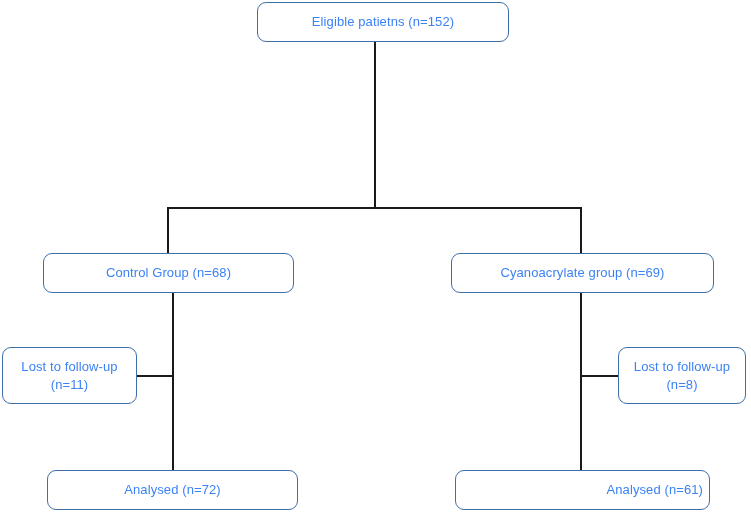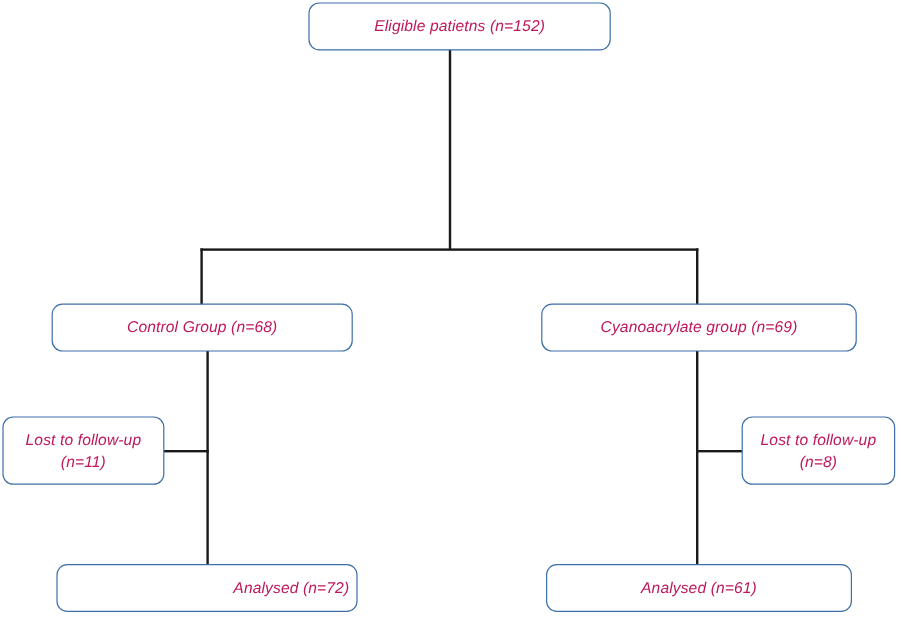--- a/index.html
+++ b/index.html
@@ -29,26 +29,25 @@
   .node {
     position: absolute;
     box-sizing: border-box;
     border: 1.5px solid #3f6fa8;
     border-radius: 9px;
     background: #ffffff;
     display: flex;
     align-items: center;
     justify-content: center;
     text-align: center;
-    color: #be185d;
+    color: #3b82f6;
     font-size: 13px;
     line-height: 1.35;
     letter-spacing: 0.1px;
     z-index: 2;
-    font-style: italic;
   }
   .node-text {
     display: block;
     white-space: pre-line;
     padding: 0 6px;
   }
 </style>
 </head>
 <body>
 
@@ -85,21 +84,21 @@
   <div class="node" style="left:2px; top:347px; width:135px; height:57px;">
     <span class="node-text">Lost to follow-up
 (n=11)</span>
   </div>
 
   <div class="node" style="left:618px; top:347px; width:128px; height:57px;">
     <span class="node-text">Lost to follow-up
 (n=8)</span>
   </div>
 
-  <div class="node" style="left:47px; top:470px; width:251px; height:40px;justify-content:flex-end;">
+  <div class="node" style="left:47px; top:470px; width:251px; height:40px;">
     <span class="node-text">Analysed (n=72)</span>
   </div>
 
-  <div class="node" style="left:455px; top:470px; width:255px; height:40px;">
+  <div class="node" style="left:455px; top:470px; width:255px; height:40px;justify-content:flex-end;">
     <span class="node-text">Analysed (n=61)</span>
   </div>
 
 </div>
 
 </body></html>

